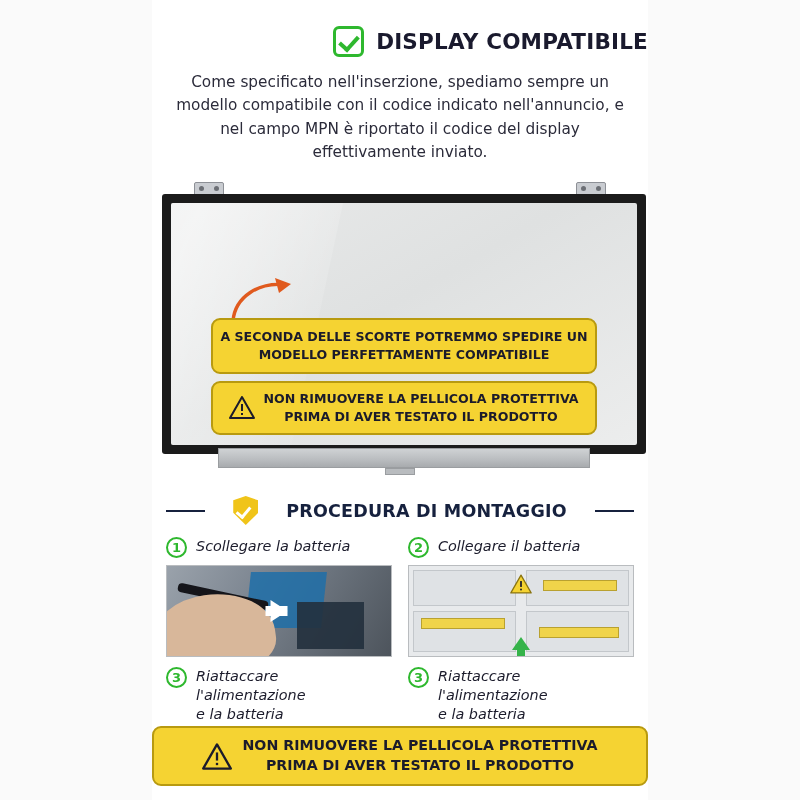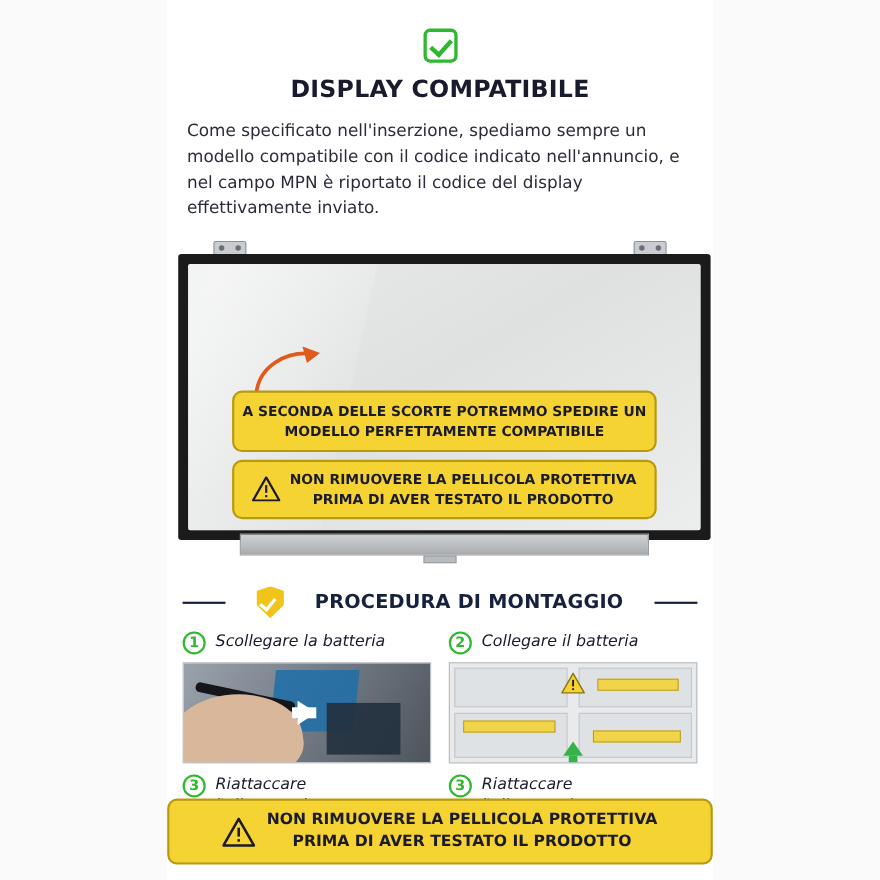--- a/index.html
+++ b/index.html
@@ -39,21 +39,20 @@
     background: #ffffff;
   }
 
   
   .header-row {
     display: flex;
     align-items: center;
     justify-content: flex-end;
     gap: 12px;
     padding-top: 26px;
-    flex-direction: column;
   }
   .check-box-icon {
     width: 31px;
     height: 31px;
     border-radius: 6px;
     background: #ffffff;
     border: 3px solid #2eb82e;
     box-sizing: border-box;
     position: relative;
   }
@@ -70,20 +69,21 @@
   }
   .header-title {
     font-size: 21.5px;
     font-weight: bold;
     letter-spacing: 0.2px;
     color: #1a1a2e;
   }
 
   .intro {
     margin: 14px 18px 0 18px;
+    text-align: center;
     font-size: 15.3px;
     line-height: 1.52;
     color: #2b2b3a;
   }
 
   
   .panel-wrap {
     position: relative;
     margin: 18px 4px 0 4px;
     height: 300px;

